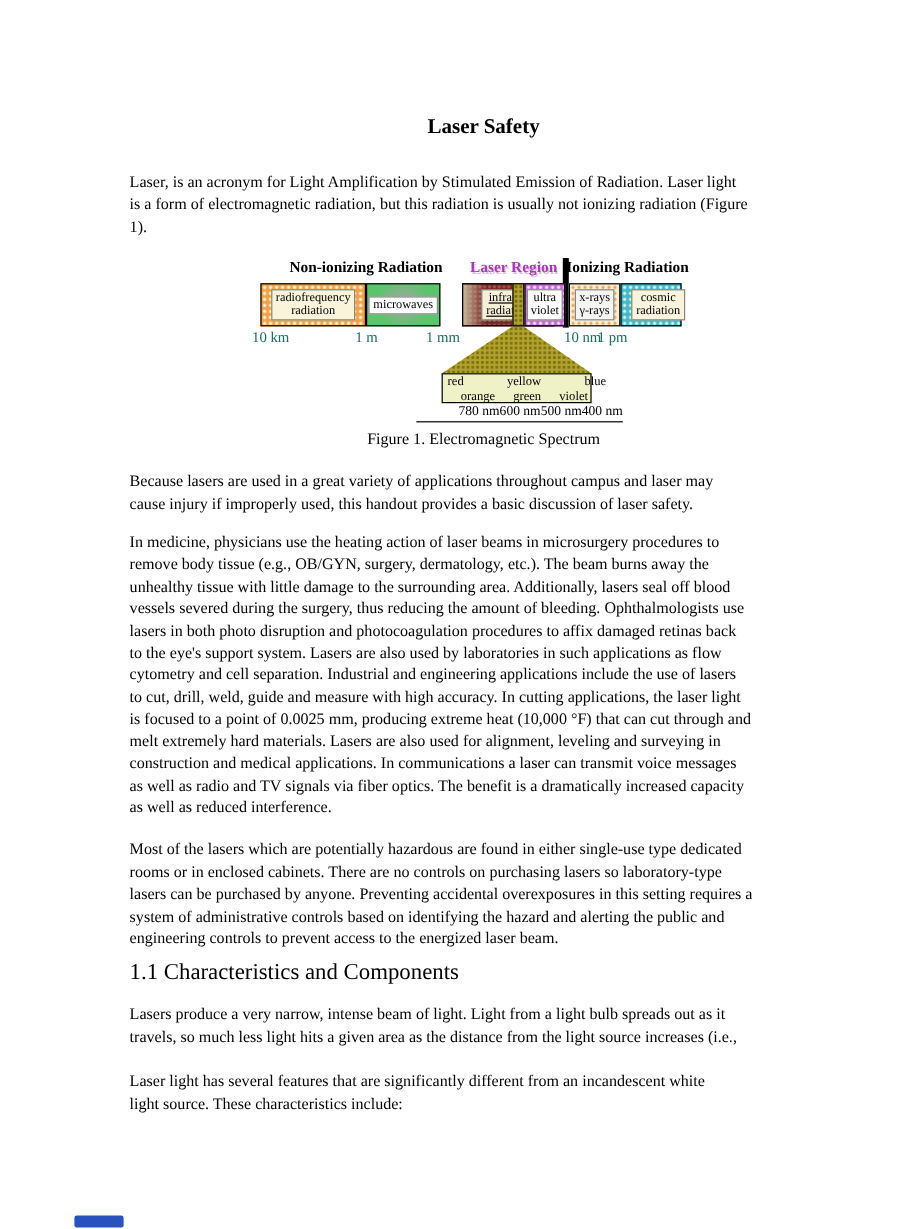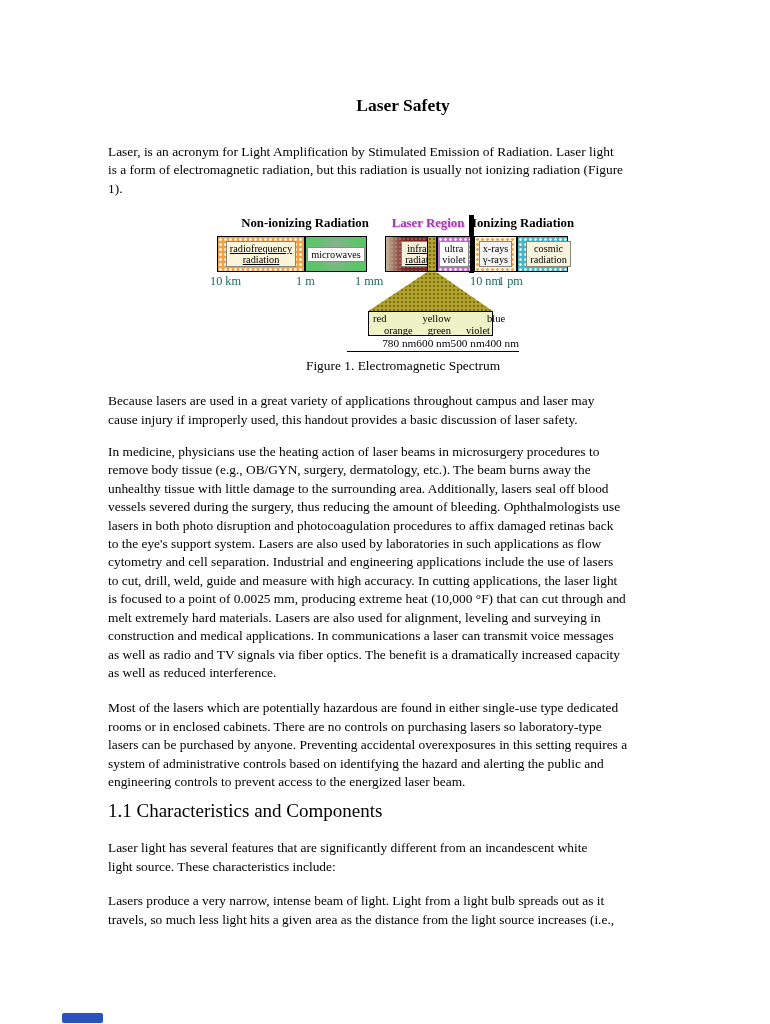--- a/index.html
+++ b/index.html
@@ -27,21 +27,21 @@
   .h-ion   { left:523px; }
   .divider-bar { position:absolute; left:469px; top:-1px; width:5px; height:58px; background:#000; }
 
   .band { position:absolute; top:20px; height:36px; border:1px solid #000; box-sizing:border-box;
           display:flex; align-items:center; justify-content:center; }
   .band-label { font-size:10.3px; line-height:11px; text-align:center; white-space:pre-line;
                 padding:1px 3px; border:1px solid rgba(0,0,0,.45); }
   .band1 { left:217px; width:88px; background-color:#f0a245;
            background-image:radial-gradient(rgba(255,255,255,.9) 1px, rgba(255,255,255,0) 1.7px);
            background-size:5px 5px; }
-  .band1 .band-label { background:#faf4da;text-decoration:underline; }
+  .band1 .band-label { background:#faf4da; }
   .band2 { left:305px; width:62px; background-color:#5cc46b;
            background-image:radial-gradient(circle at 50% 45%, rgba(165,165,165,.95), rgba(165,165,165,0) 62%); }
   .band2 .band-label { background:#ffffff; }
   .band3 { left:385px; width:77px; background-color:#7b2523;
            background-image:linear-gradient(90deg, rgba(200,190,160,.95), rgba(200,190,160,0) 24%),
                             radial-gradient(rgba(255,255,255,.22) 1px, rgba(255,255,255,0) 1.6px);
            background-size:100% 100%, 4px 4px;text-decoration:underline; }
   .band3 .band-label { background:#f6f0d8; }
   .band4 { left:427px; width:10px; background-color:#b1a22b;
            background-image:radial-gradient(rgba(80,70,0,.6) 1px, rgba(80,70,0,0) 1.5px);
@@ -178,22 +178,22 @@
 as well as reduced interference.</p>
 
     <p class="para">Most of the lasers which are potentially hazardous are found in either single-use type dedicated
 rooms or in enclosed cabinets. There are no controls on purchasing lasers so laboratory-type
 lasers can be purchased by anyone. Preventing accidental overexposures in this setting requires a
 system of administrative controls based on identifying the hazard and alerting the public and
 engineering controls to prevent access to the energized laser beam.</p>
 
     <h2 class="sec">1.1 Characteristics and Components</h2>
 
+    <p class="para p6">Lasers produce a very narrow, intense beam of light. Light from a light bulb spreads out as it
+travels, so much less light hits a given area as the distance from the light source increases (i.e.,</p>
+
     <p class="para p5">Laser light has several features that are significantly different from an incandescent white
 light source. These characteristics include:</p>
-
-    <p class="para p6">Lasers produce a very narrow, intense beam of light. Light from a light bulb spreads out as it
-travels, so much less light hits a given area as the distance from the light source increases (i.e.,</p>
 
   </div>
 
   <div class="footer-marker"></div>
 </div>
 
 </body></html>

